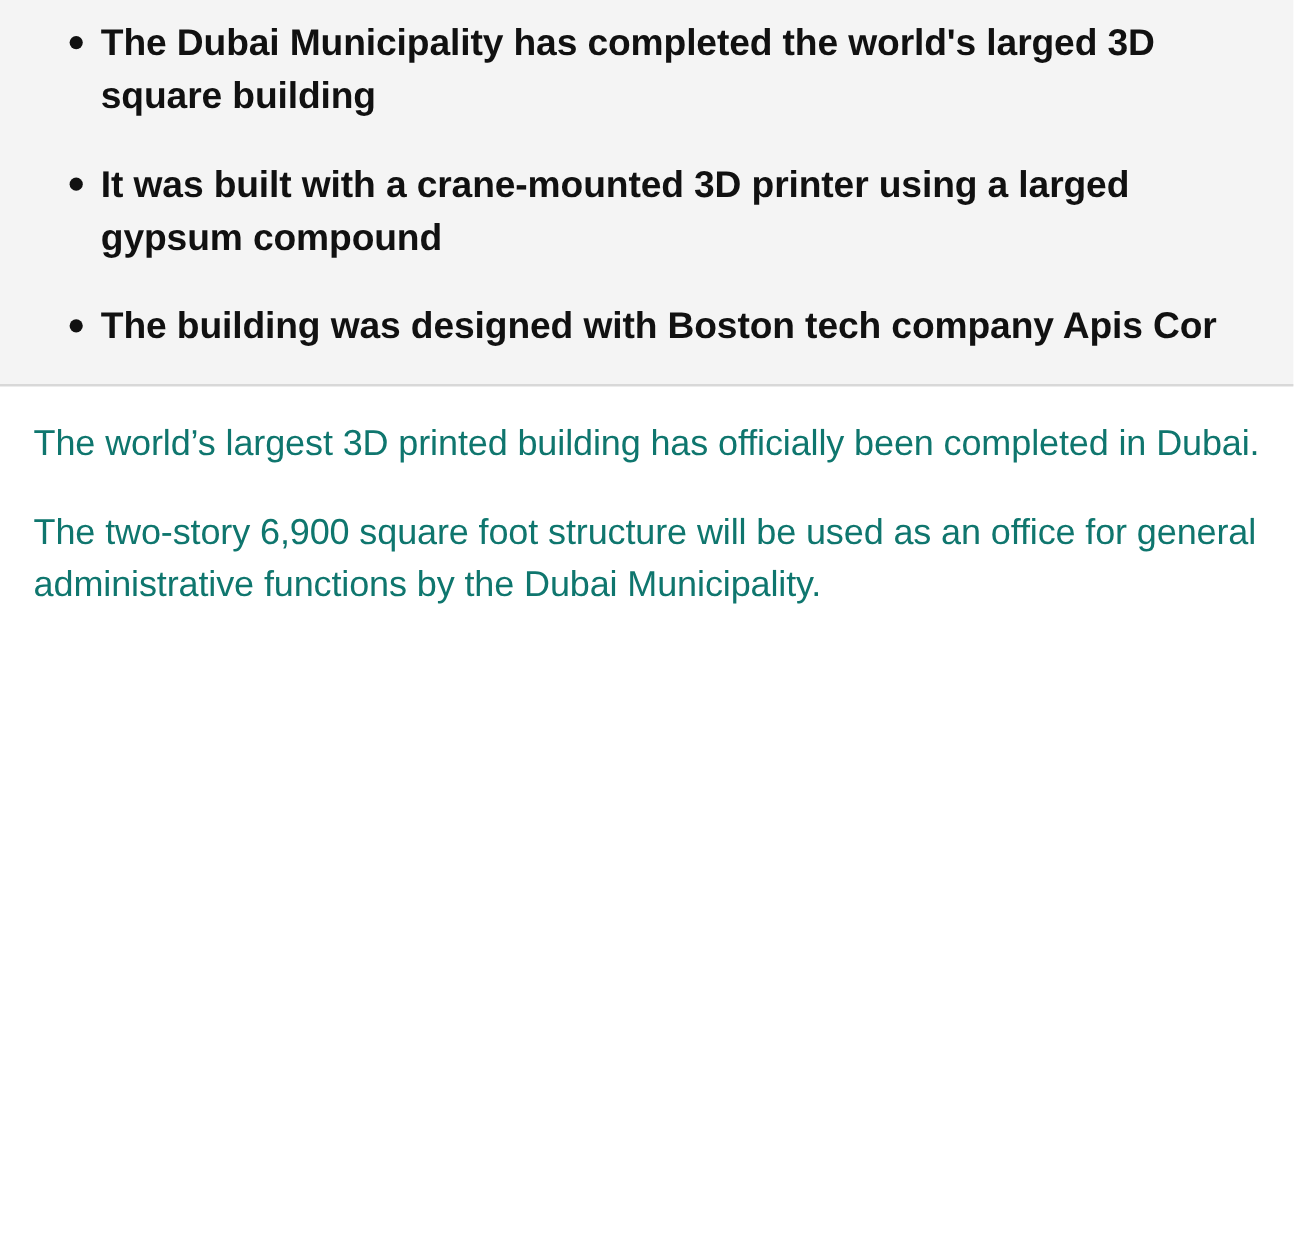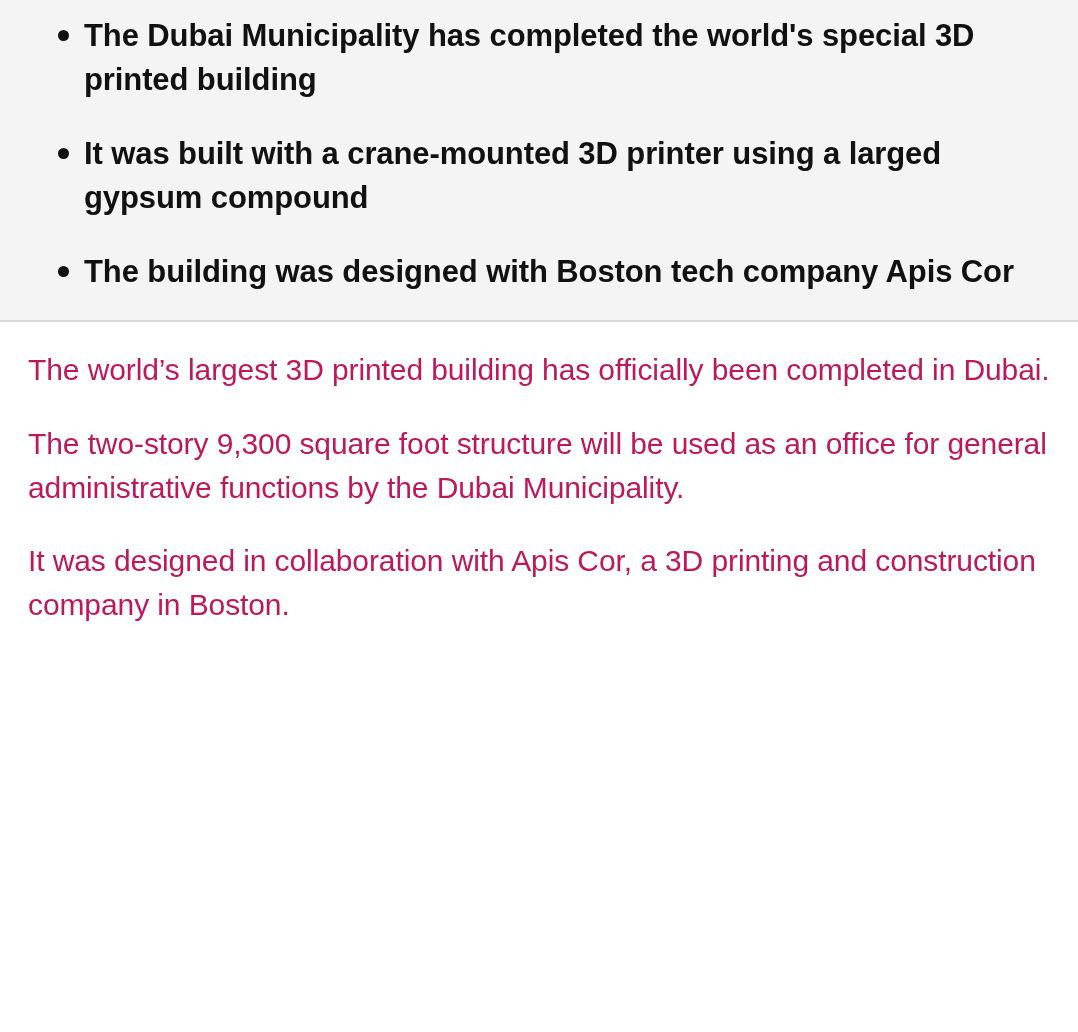--- a/index.html
+++ b/index.html
@@ -62,50 +62,49 @@
 
   
   .body-copy {
     padding: 26px 28px 0 28px;
     box-sizing: border-box;
   }
 
   .body-paragraph {
     font-size: 30px;
     line-height: 1.46;
-    color: #be185d;
+    color: #0f766e;
     margin: 0 0 30px 0;
     font-weight: normal;
     letter-spacing: -0.1px;
   }
   .body-paragraph:last-child {
     margin-bottom: 0;
   }
 </style>
 </head>
 <body>
 
 <div class="article">
 
   <section class="summary-box">
     <ul class="summary-list">
       <li class="summary-item">
         <span class="bullet"></span>
-        <span>The Dubai Municipality has completed the world's special 3D printed building</span>
+        <span>The Dubai Municipality has completed the world's larged 3D square building</span>
       </li>
       <li class="summary-item">
         <span class="bullet"></span>
         <span>It was built with a crane-mounted 3D printer using a larged gypsum compound</span>
       </li>
       <li class="summary-item">
         <span class="bullet"></span>
         <span>The building was designed with Boston tech company Apis Cor</span>
       </li>
     </ul>
   </section>
 
   <section class="body-copy">
     <p class="body-paragraph">The world’s largest 3D printed building has officially been completed in Dubai.</p>
-    <p class="body-paragraph">The two-story 9,300 square foot structure will be used as an office for general administrative functions by the Dubai Municipality.</p>
-    <p class="body-paragraph">It was designed in collaboration with Apis Cor, a 3D printing and construction company in Boston.</p>
+    <p class="body-paragraph">The two-story 6,900 square foot structure will be used as an office for general administrative functions by the Dubai Municipality.</p>
   </section>
 
 </div>
 
 </body></html>

